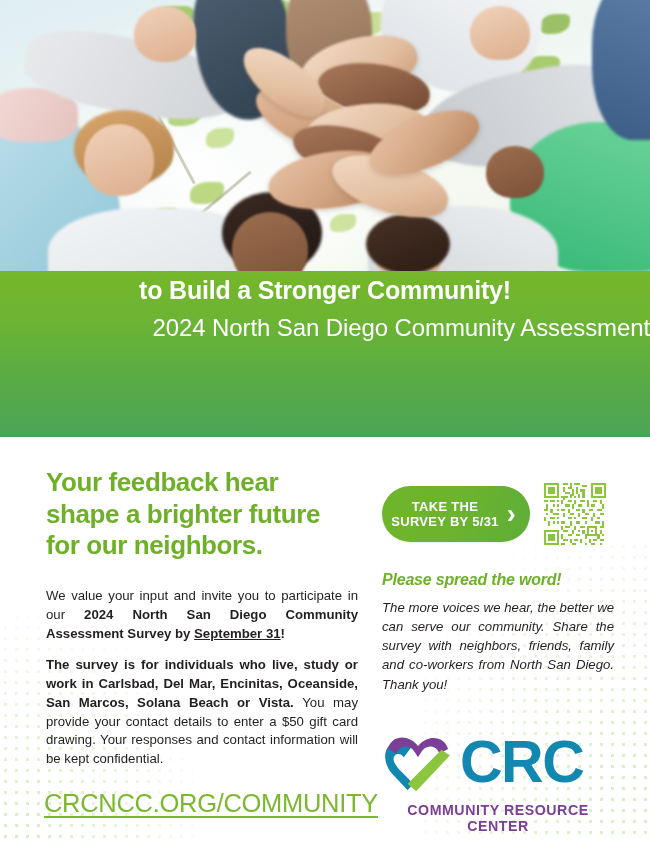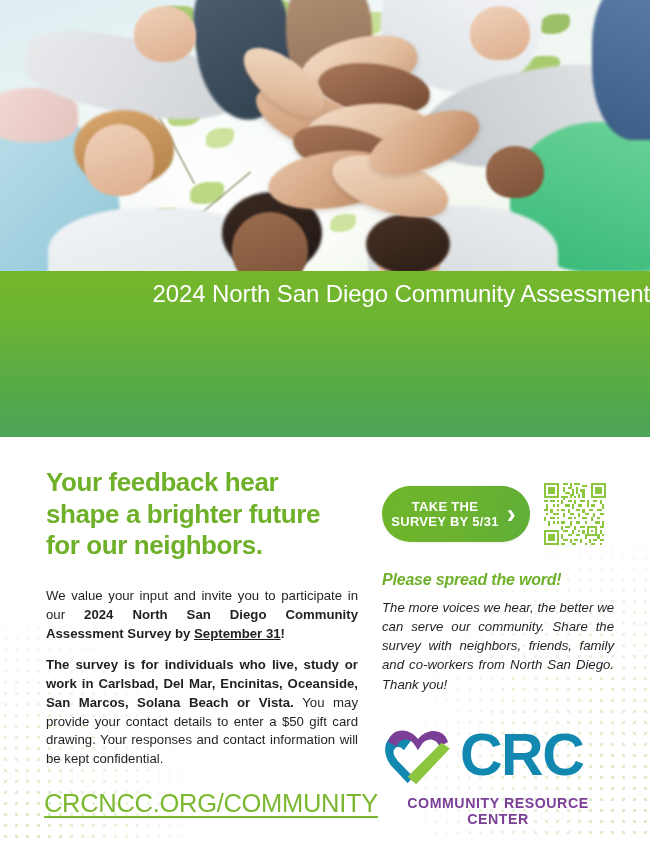--- a/index.html
+++ b/index.html
@@ -250,21 +250,21 @@
     font-style: italic;
     line-height: 1.45;
     text-align: justify;
     width: 232px;
   }
 
   
   .logo {
     position: absolute;
     left: 382px;
-    top: 288px;
+    top: 295px;
     width: 234px;
   }
   .logo-row {
     display: flex;
     align-items: center;
     gap: 6px;
   }
   .logo-mark { width: 72px; height: 62px; display: block; }
   .logo-crc {
     color: #1288b0;
@@ -347,20 +347,21 @@
     <div class="hand" style="left:252px;top:94px;width:120px;height:52px;transform:rotate(22deg);"></div>
     <div class="hand light" style="left:306px;top:104px;width:122px;height:54px;transform:rotate(-6deg);"></div>
     <div class="hand dark" style="left:292px;top:128px;width:110px;height:48px;transform:rotate(12deg);"></div>
     <div class="hand" style="left:268px;top:152px;width:126px;height:56px;transform:rotate(-10deg);"></div>
     <div class="hand light" style="left:330px;top:160px;width:120px;height:52px;transform:rotate(16deg);"></div>
     <div class="hand" style="left:366px;top:118px;width:116px;height:50px;transform:rotate(-24deg);"></div>
     <div class="hand light" style="left:236px;top:60px;width:96px;height:44px;transform:rotate(36deg);"></div>
   </div>
 
   <div class="banner">
+    <h2 class="banner-sub">to Build a Stronger Community!</h2>
     <p class="banner-third">2024 North San Diego Community Assessment</p>
   </div>
 
   <div class="content">
     <div class="dots-left"></div>
     <div class="dots-right"></div>
 
     <div class="col-left">
       <h3 class="headline">Your feedback hear shape a brighter future for our neighbors.</h3>
 

